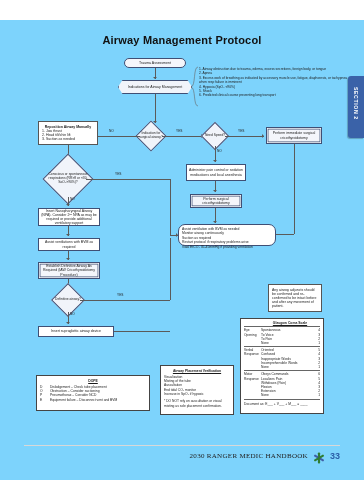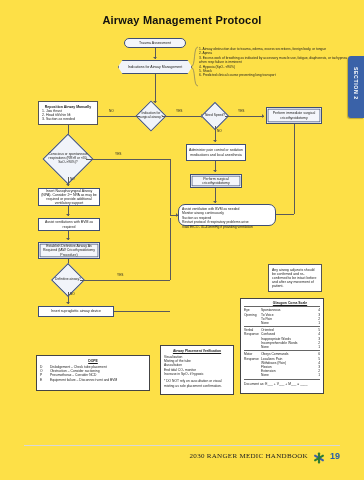--- a/index.html
+++ b/index.html
@@ -1,21 +1,21 @@
 <!DOCTYPE html>
 <html><head>
 <meta charset="utf-8">
 <style>
   html,body{margin:0;padding:0;}
   body{
     width:364px;height:480px;background:#ffffff;
     font-family:"Liberation Sans", sans-serif;
     color:#1a1a1a;overflow:hidden;position:relative;
   }
-  .page{position:absolute;inset:0;background:#fde047;}
+  .page{position:absolute;inset:0;background:#7dd3fc;margin-top:20px;}
 
   
   .title{
     position:absolute;left:0;right:0;top:14px;text-align:center;
     font-size:11px;font-weight:bold;letter-spacing:.2px;color:#111;
   }
 
   
   .section-tab{
     position:absolute;right:0;top:56px;width:16px;height:62px;
@@ -407,16 +407,16 @@
     <span class="logo">
       <svg width="12" height="12" viewBox="0 0 24 24">
         <g transform="translate(12,12)">
           <rect x="-2.2" y="-11" width="4.4" height="22" rx="1.6" fill="#2f7d32"></rect>
           <rect x="-2.2" y="-11" width="4.4" height="22" rx="1.6" fill="#2f7d32" transform="rotate(60)"></rect>
           <rect x="-2.2" y="-11" width="4.4" height="22" rx="1.6" fill="#3f5fa8" transform="rotate(120)"></rect>
           <circle cx="0" cy="0" r="3" fill="#2f7d32"></circle>
         </g>
       </svg>
     </span>
-    <span class="pg">19</span>
+    <span class="pg">33</span>
   </div>
 
 </div>
 
 </body></html>

